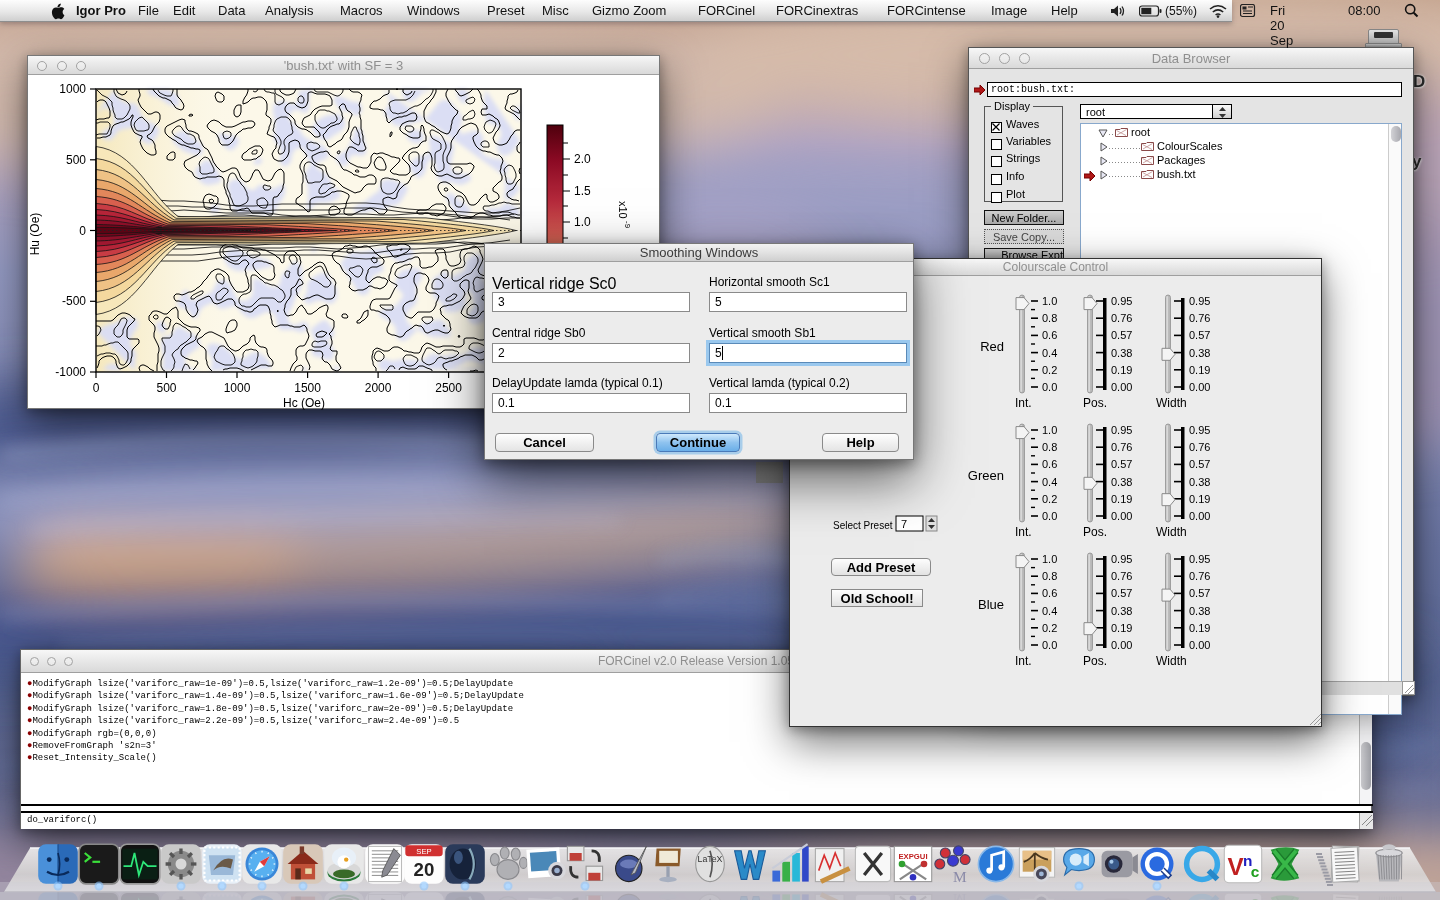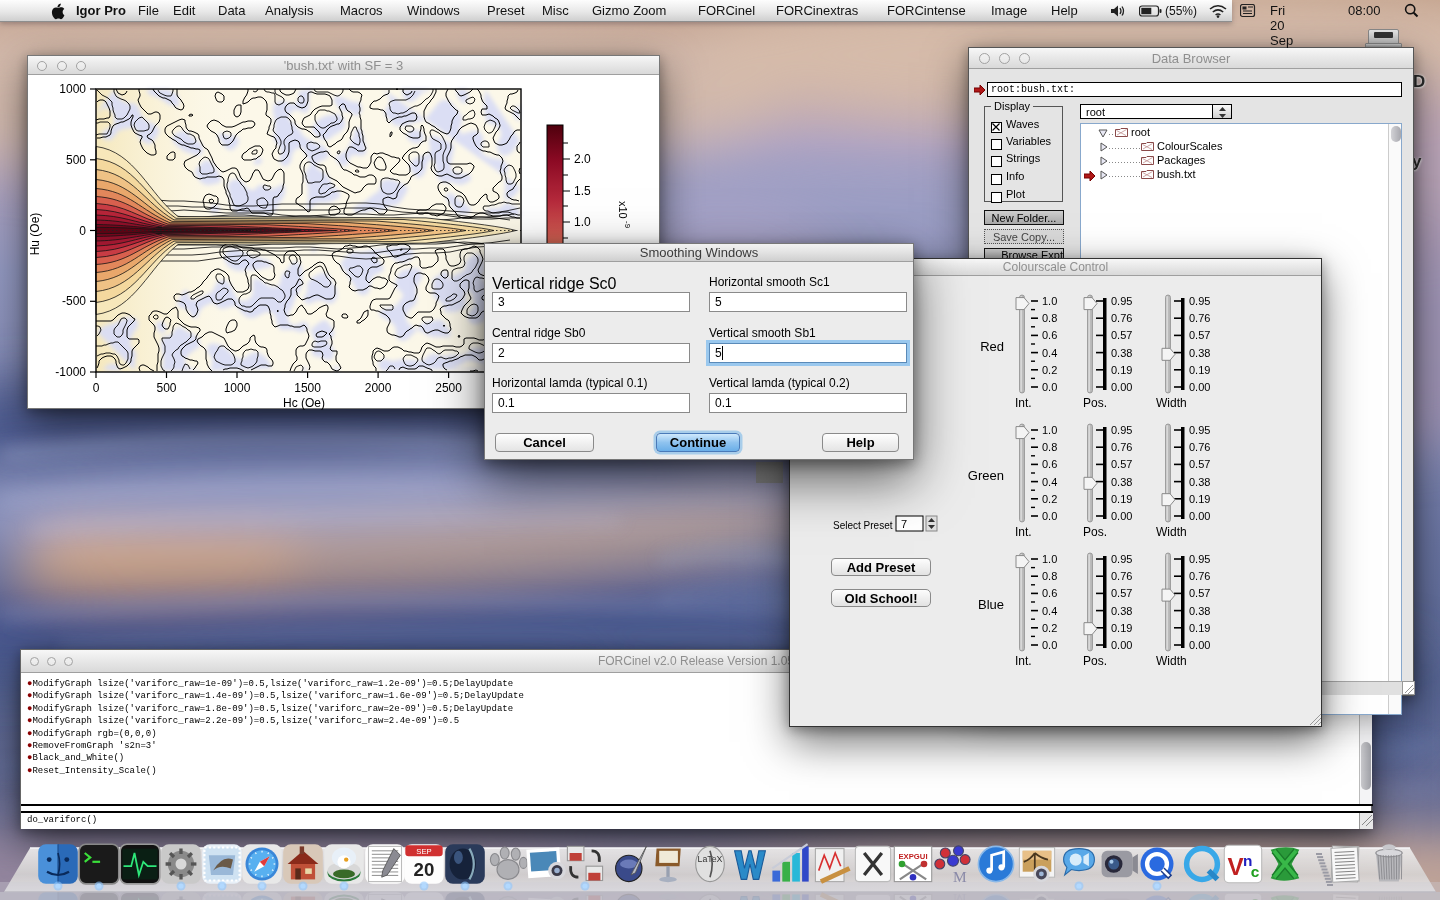--- a/index.html
+++ b/index.html
@@ -182,21 +182,20 @@
   <div class="tl" style="left:26px;top:7px;width:9px;height:9px"></div>
   <div class="tl" style="left:43px;top:7px;width:9px;height:9px"></div>
  </div>
  <div class="abs" style="left:0;top:24px;width:1338px;height:130px;background:#fff;font-family:'Liberation Mono',monospace;font-size:9px;line-height:12.4px;color:#000;padding:4px 0 15px 6px;overflow:hidden">
       <div style="height:12.4px;white-space:pre"><span style="color:#8b0000">●</span>ModifyGraph lsize('variforc_raw=1e-09')=0.5,lsize('variforc_raw=1.2e-09')=0.5;DelayUpdate</div>
       <div style="height:12.4px;white-space:pre"><span style="color:#8b0000">●</span>ModifyGraph lsize('variforc_raw=1.4e-09')=0.5,lsize('variforc_raw=1.6e-09')=0.5;DelayUpdate</div>
       <div style="height:12.4px;white-space:pre"><span style="color:#8b0000">●</span>ModifyGraph lsize('variforc_raw=1.8e-09')=0.5,lsize('variforc_raw=2e-09')=0.5;DelayUpdate</div>
       <div style="height:12.4px;white-space:pre"><span style="color:#8b0000">●</span>ModifyGraph lsize('variforc_raw=2.2e-09')=0.5,lsize('variforc_raw=2.4e-09')=0.5</div>
       <div style="height:12.4px;white-space:pre"><span style="color:#8b0000">●</span>ModifyGraph rgb=(0,0,0)</div>
       <div style="height:12.4px;white-space:pre"><span style="color:#8b0000">●</span>RemoveFromGraph 's2n=3'</div>
-      <div style="height:12.4px;white-space:pre"><span style="color:#8b0000">●</span>Black_and_White()</div>
       <div style="height:12.4px;white-space:pre"><span style="color:#8b0000">●</span>Reset_Intensity_Scale()</div>
     </div>
  <div class="abs" style="left:1338px;top:24px;width:13px;height:130px;background:#f4f4f6;border-left:1px solid #bbb">
    <div class="abs" style="left:1px;top:68px;width:10px;height:48px;background:linear-gradient(90deg,#c8c8cc,#9fa0a6);border-radius:5px"></div>
  </div>
  <div class="abs" style="left:0;top:154px;width:1352px;height:2px;background:#000"></div>
  <div class="abs" style="left:0;top:161px;width:1352px;height:2px;background:#000"></div>
  <div class="abs" style="left:0;top:163px;width:1338px;height:16px;background:#fff;font-family:'Liberation Mono',monospace;font-size:9px;line-height:15px;padding-left:6px">do_variforc()</div>
  <div class="abs" style="left:1338px;top:163px;width:14px;height:16px;background:#e8e8e8;border-left:1px solid #999">
   <svg width="14" height="16">
@@ -478,39 +477,39 @@
       <text x="225" y="389" font-size="12">Int.</text>
       <text x="293" y="389" font-size="12">Pos.</text>
       <text x="366" y="389" font-size="12">Width</text>
   <text x="43" y="253" font-size="10">Select Preset</text>
   <rect x="106" y="240" width="27" height="15" fill="#fff" stroke="#000"></rect>
   <text x="111" y="252" font-size="11">7</text>
   <rect x="136" y="240" width="11" height="15" fill="#e0e0e0" stroke="#888"></rect>
   <path d="M141.5,242 L145,246 L138,246 Z M141.5,253 L145,249 L138,249 Z" fill="#333"></path>
    </svg>
  <div class="abs" style="left:41px;top:299px;width:100px;height:18px;background:linear-gradient(#fdfdfd,#e2e2e2);border:1px solid #8a8a8a;border-radius:4px;font-size:13px;font-weight:bold;text-align:center;line-height:17px">Add Preset</div>
- <div class="abs" style="left:41px;top:330px;width:100px;height:18px;background:linear-gradient(#fdfdfd,#e2e2e2);border:1px solid #8a8a8a;border-radius:5px;font-size:13px;font-weight:bold;text-align:center;line-height:17px">Old School!</div>
+ <div class="abs" style="left:41px;top:330px;width:92px;height:18px;background:linear-gradient(#fdfdfd,#e2e2e2);border:1px solid #8a8a8a;border-radius:0;font-size:13px;font-weight:bold;text-align:center;line-height:17px">Old School!</div>
  <svg class="abs" style="left:519px;top:454px" width="13" height="13">
       <path d="M1,12 L12,1 M5,12 L12,5 M9,12 L12,9" stroke="#9a9a9a" fill="none"></path>
     </svg>
 </div>
 
 <div class="win" style="left:484px;top:243px;width:430px;height:217px;background:#ececec;border-color:#777;box-shadow:0 20px 50px rgba(0,0,0,.6),0 4px 14px rgba(0,0,0,.4)">
  <div class="tbar" style="height:18px;background:linear-gradient(#f2f2f2,#e4e4e4 45%,#cfcfcf)">
       <div class="ttl" style="line-height:18px;color:#3a3a3a;font-size:13px">Smoothing Windows</div>
     </div>
  <div class="abs" style="left:7px;top:31px;font-size:16px;color:#000">Vertical ridge Sc0</div>
 <div class="abs" style="left:7px;top:48px;width:198px;height:20px;background:#fff;border:1px solid #8a8a8a;font-size:12px;line-height:18px;padding-left:5px">3</div>
  <div class="abs" style="left:224px;top:31px;font-size:12px;color:#000">Horizontal smooth Sc1</div>
 <div class="abs" style="left:224px;top:48px;width:198px;height:20px;background:#fff;border:1px solid #8a8a8a;font-size:12px;line-height:18px;padding-left:5px">5</div>
  <div class="abs" style="left:7px;top:82px;font-size:12px;color:#000">Central ridge Sb0</div>
 <div class="abs" style="left:7px;top:99px;width:198px;height:20px;background:#fff;border:1px solid #8a8a8a;font-size:12px;line-height:18px;padding-left:5px">2</div>
  <div class="abs" style="left:224px;top:82px;font-size:12px;color:#000">Vertical smooth Sb1</div>
 <div class="abs" style="left:224px;top:99px;width:198px;height:20px;background:#fff;box-shadow:0 0 0 3px #9ac8ee;border:1px solid #5a8ab8;font-size:12px;line-height:18px;padding-left:5px">5<span style="border-left:1px solid #000;margin-left:0px"></span></div>
- <div class="abs" style="left:7px;top:132px;font-size:12px;color:#000">Horizontal lamda (typical 0.1)</div>
+ <div class="abs" style="left:7px;top:132px;font-size:12px;color:#000">DelayUpdate lamda (typical 0.1)</div>
 <div class="abs" style="left:7px;top:149px;width:198px;height:20px;background:#fff;border:1px solid #8a8a8a;font-size:12px;line-height:18px;padding-left:5px">0.1</div>
  <div class="abs" style="left:224px;top:132px;font-size:12px;color:#000">Vertical lamda (typical 0.2)</div>
 <div class="abs" style="left:224px;top:149px;width:198px;height:20px;background:#fff;border:1px solid #8a8a8a;font-size:12px;line-height:18px;padding-left:5px">0.1</div>
  <div class="abs" style="left:10px;top:189px;width:99px;height:19px;background:linear-gradient(#fefefe,#e4e4e4);border:1px solid #8a8a8a;border-radius:4px;font-size:13px;font-weight:bold;text-align:center;line-height:18px">Cancel</div>
  <div class="abs" style="left:171px;top:189px;width:84px;height:19px;background:linear-gradient(#cfe9fc,#8fc3ef 50%,#6aaee8);border:1px solid #4a7ab8;border-radius:4px;font-size:13px;font-weight:bold;text-align:center;line-height:18px;box-shadow:0 0 0 2.5px #a8cdea">Continue</div>
  <div class="abs" style="left:337px;top:189px;width:77px;height:19px;background:linear-gradient(#fefefe,#e4e4e4);border:1px solid #8a8a8a;border-radius:4px;font-size:13px;font-weight:bold;text-align:center;line-height:18px">Help</div>
 </div>
 
 <div class="abs" style="left:0;top:0;width:1232px;height:22px;background:linear-gradient(#fdfdfd,#e8e8e8 55%,#cfcfcf);border-bottom:1px solid #8e8e8e;box-shadow:0 2px 5px rgba(60,50,60,.35)">
  <svg class="abs" style="left:50px;top:3px" width="15" height="17" viewBox="0 0 15 17">

